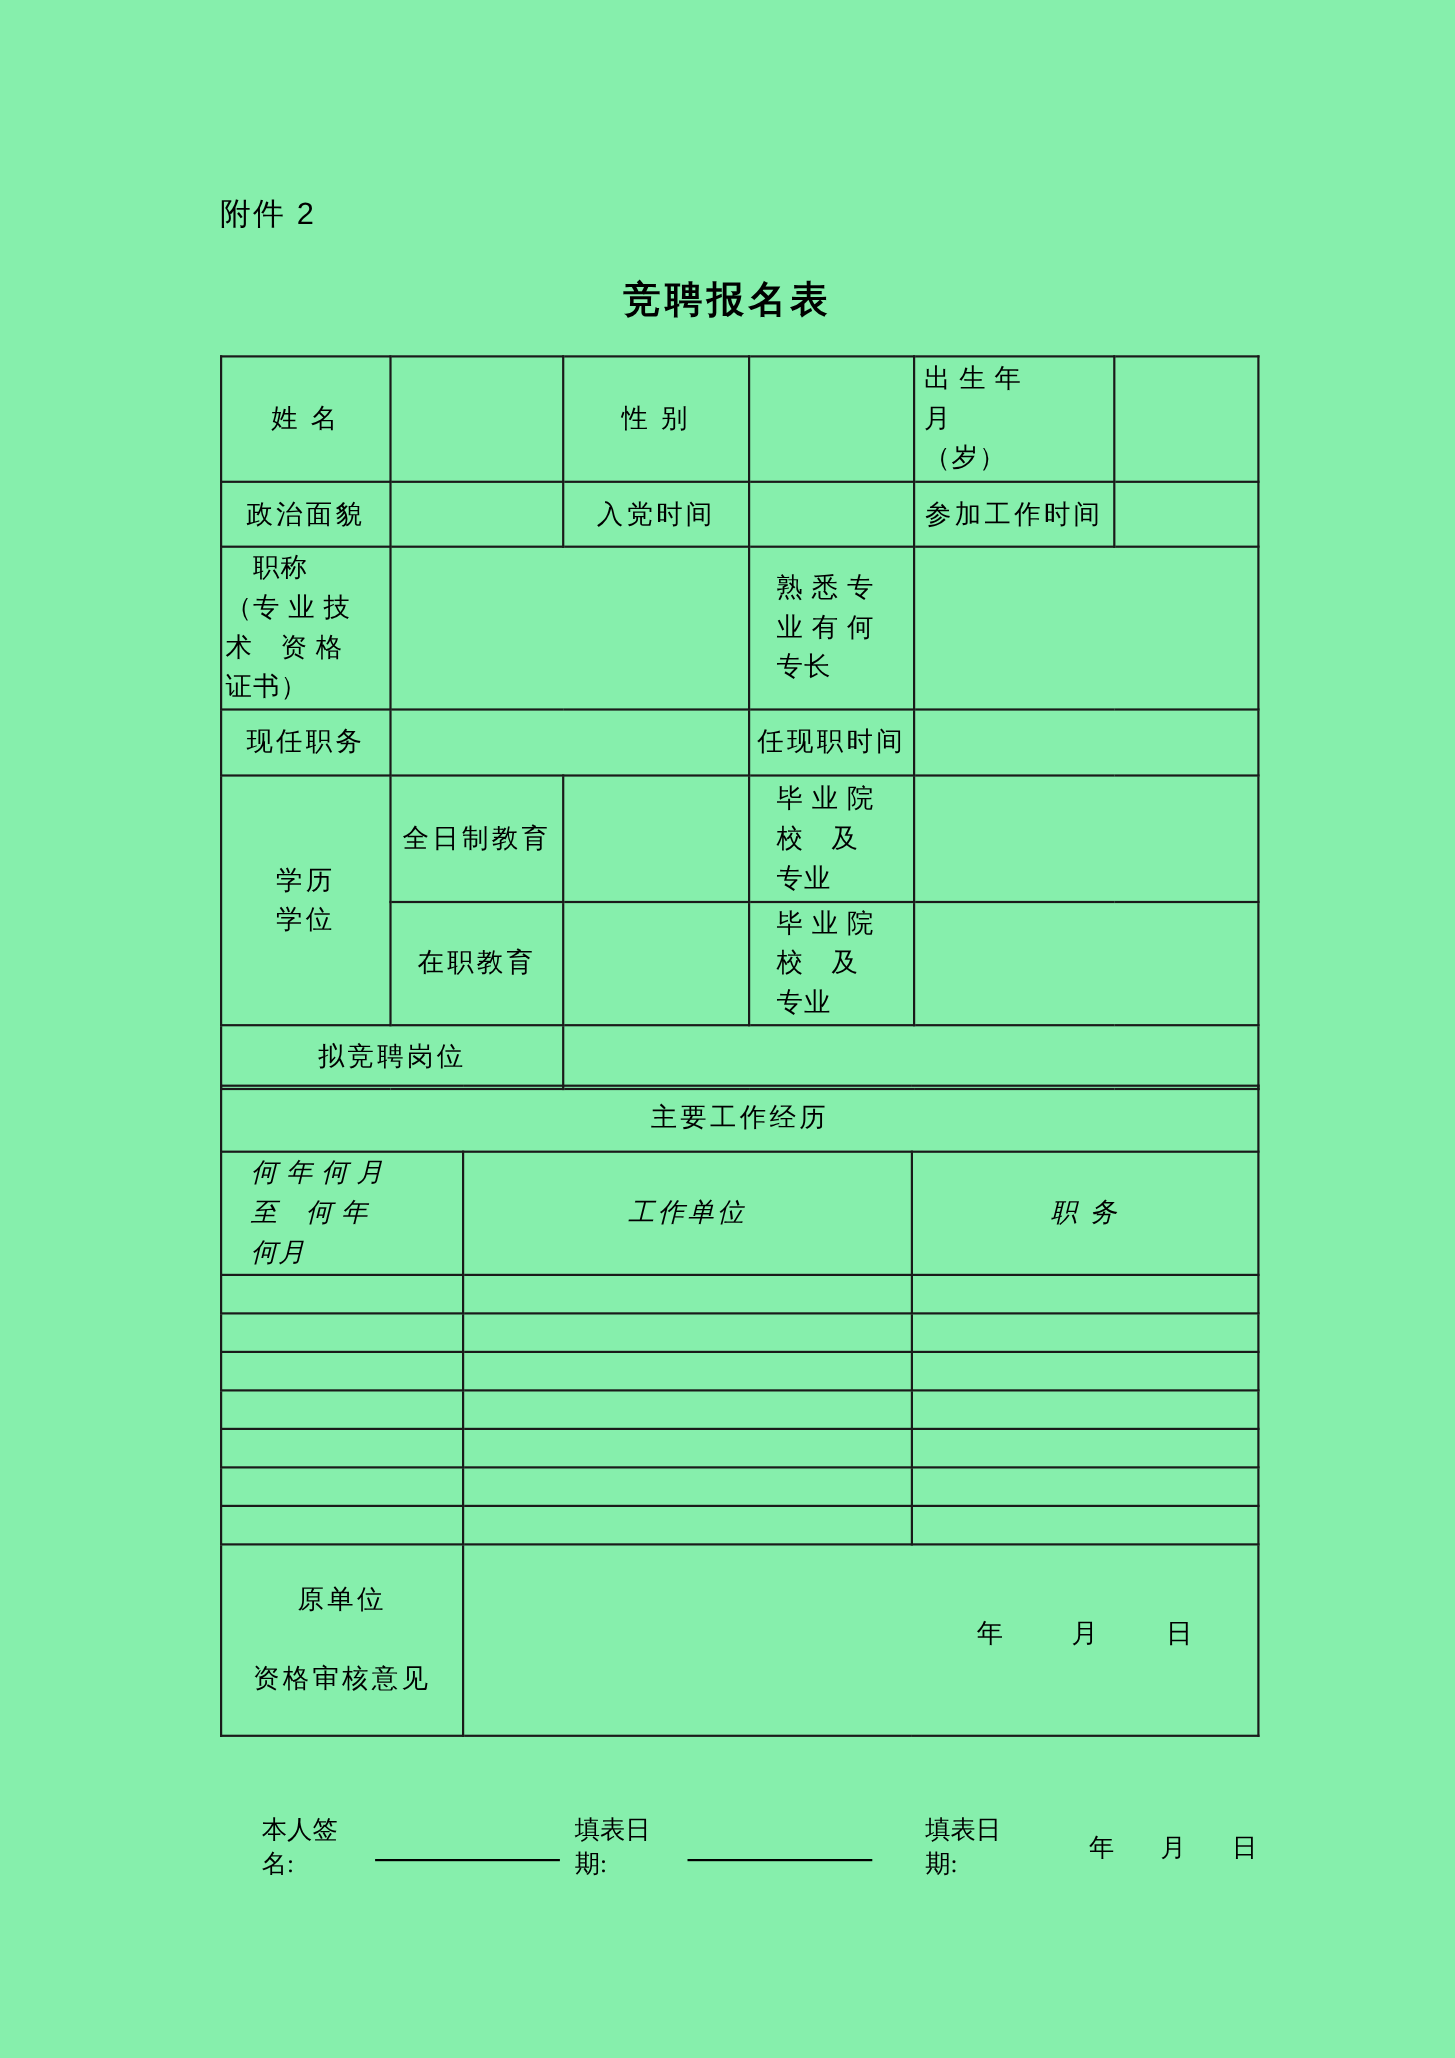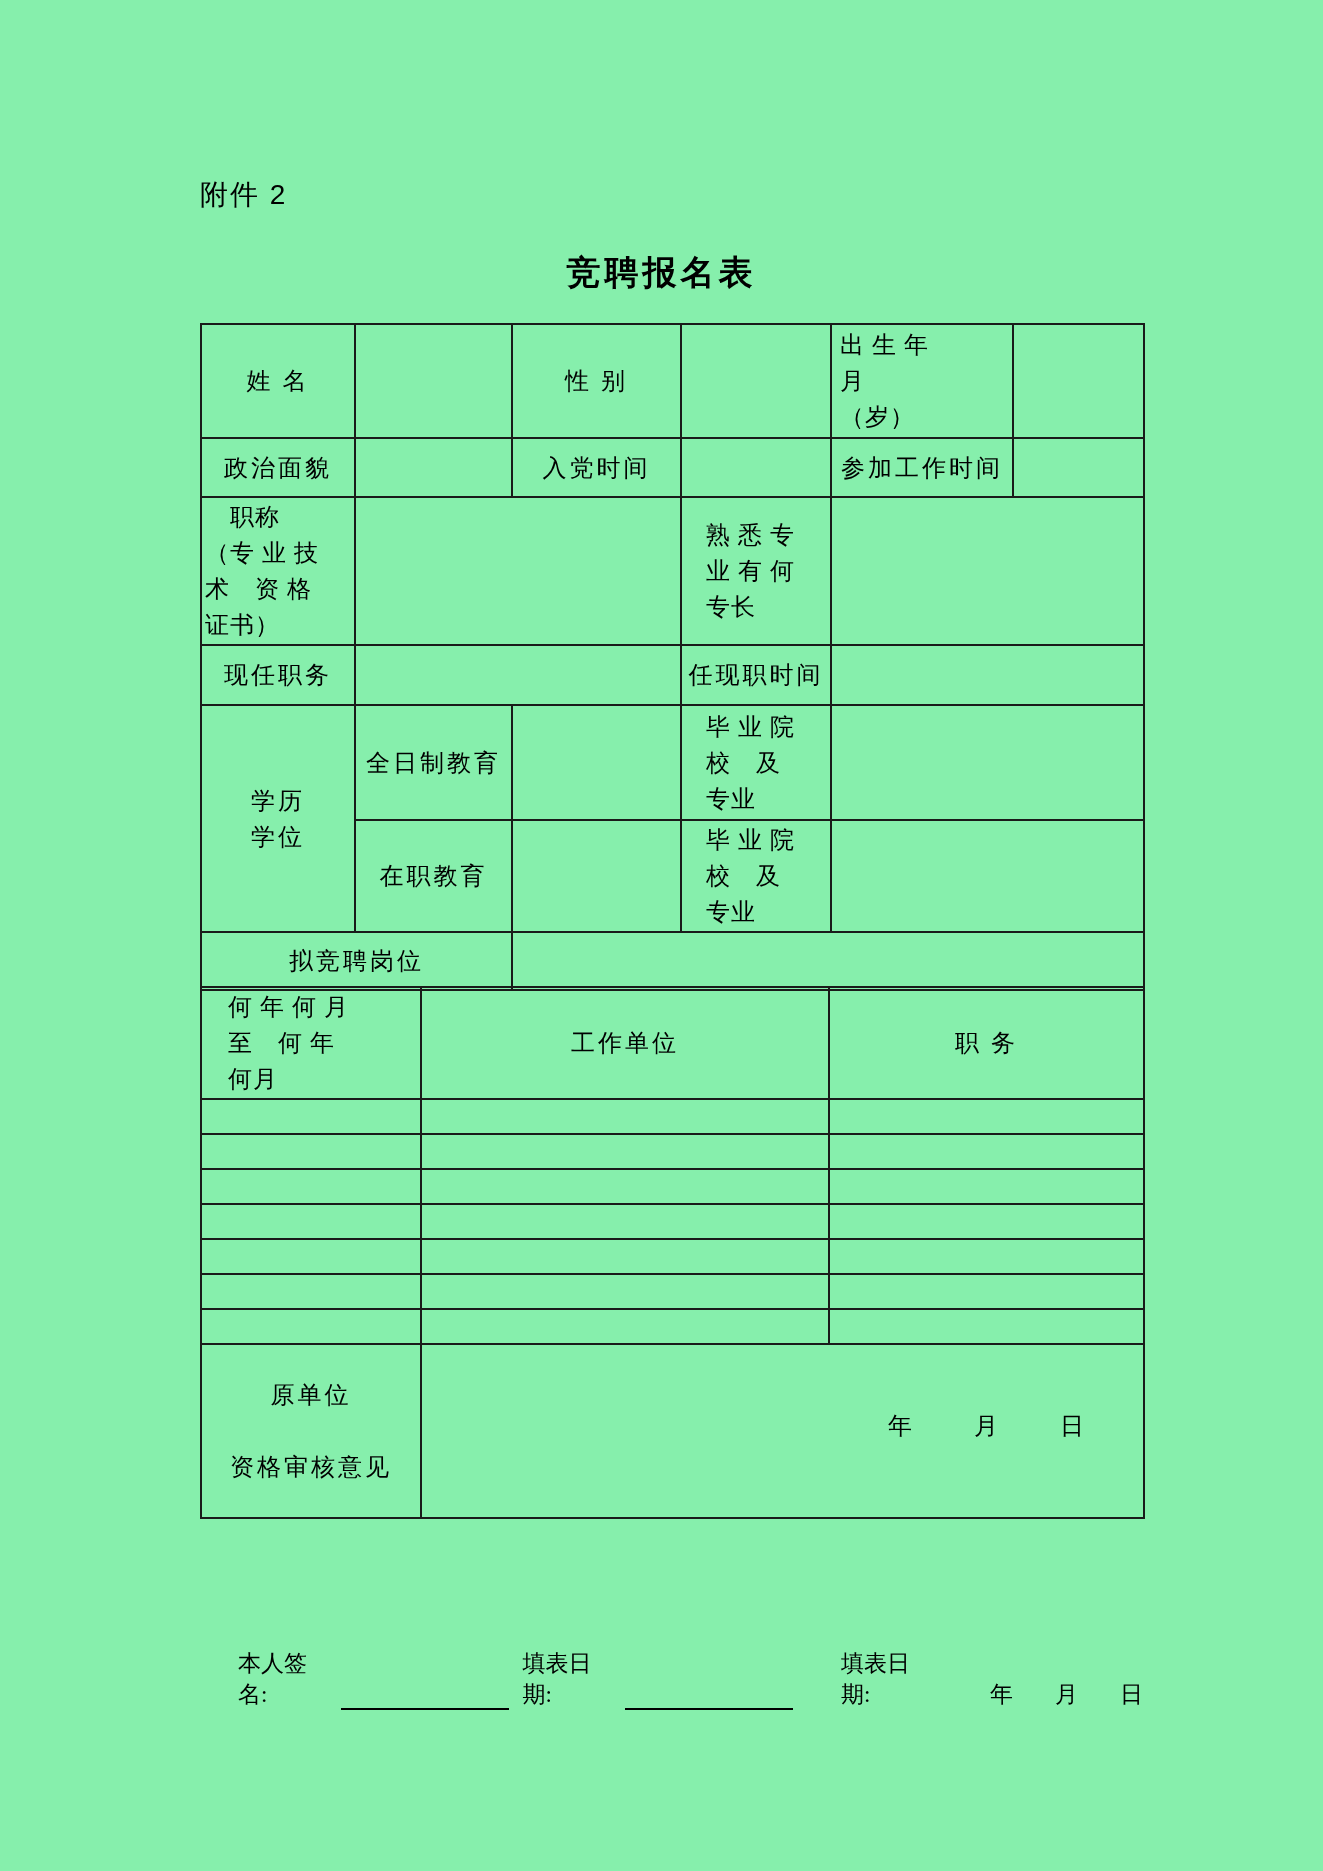--- a/index.html
+++ b/index.html
@@ -58,38 +58,38 @@
   
   .rA1 { height: 114px; }
   .rA2 { height: 59px; }
   .rA3 { height: 147px; }
   .rA4 { height: 60px; }
   .rA5 { height: 115px; }
   .rA6 { height: 112px; }
   .rA7 { height: 58px; }
   
   .rB1 { height: 60px; }
-  .rB2 { height: 112px; }
+  .rB2 { height: 112px; font-style: italic; }
   .rBe { height: 35px; }
   .rB3 { height: 174px; }
   .review-cell { vertical-align: bottom; }
   .review-date {
     display: flex;
     justify-content: flex-end;
     align-items: flex-end;
     gap: 62px;
     padding: 0 58px 10px 0;
   }
   .footer {
     position: absolute;
     left: 200px;
     top: 1648px;
     width: 943px;
     display: flex;
-    align-items: flex-end;
+    align-items: center;
     font-size: 23px;
   }
   .footer .lead { margin-left: 38px; }
   .sig-line {
     display: inline-block;
     width: 170px;
     height: 24px;
     border-bottom: 2px solid #000;
     margin-left: 6px;
   }
@@ -176,20 +176,23 @@
     </tbody>
   </table>
 
   <table class="tbl tblB">
     <colgroup>
       <col style="width:220px">
         <col style="width:408px">
         <col style="width:315px">
     </colgroup>
     <tbody>
+      <tr class="rB1">
+        <td class="lbl" colspan="3">主要工作经历</td>
+      </tr>
       <tr class="rB2">
         <td class="jl pl26">何 年 何 月
 至　何 年
 何月</td>
         <td class="lbl">工作单位</td>
         <td class="lbl">职 务</td>
       </tr>
       <tr class="rBe">
         <td></td>
         <td></td>

